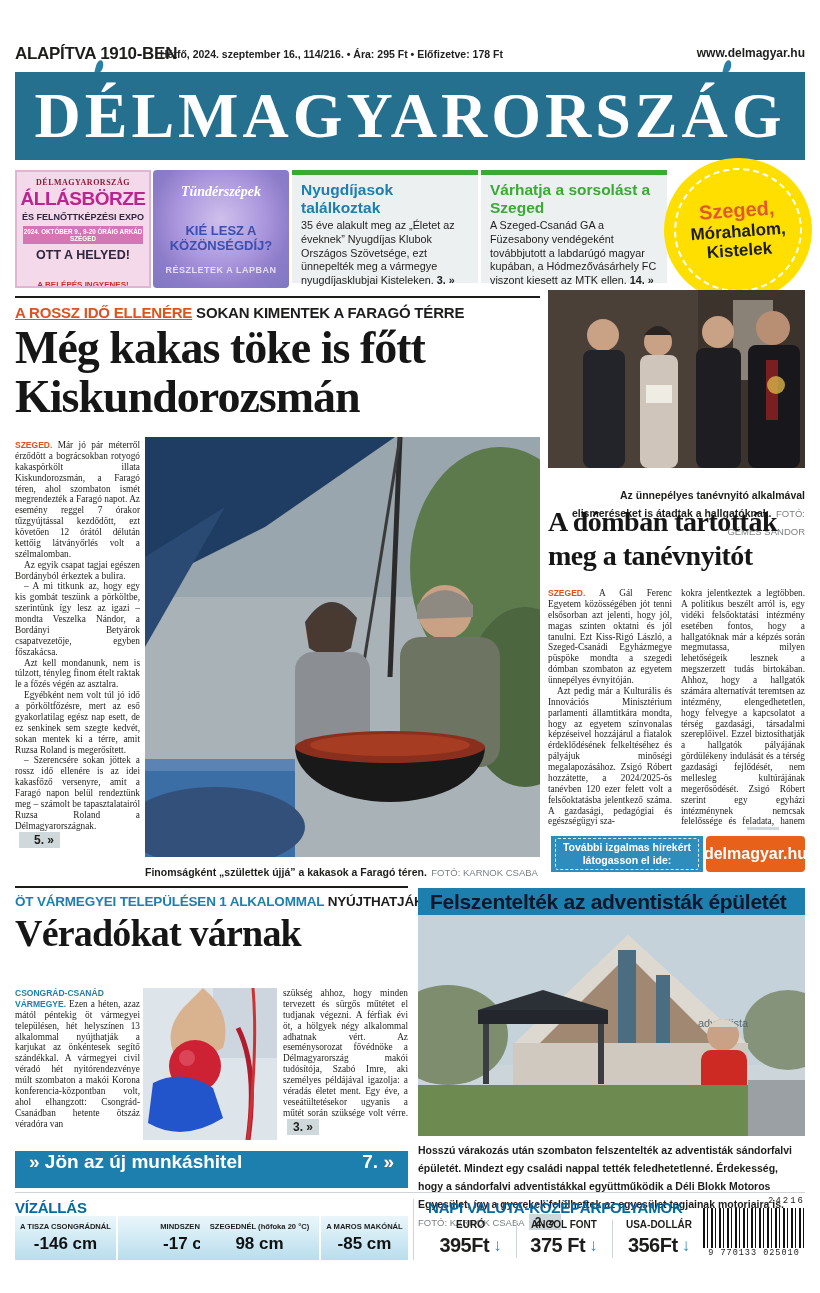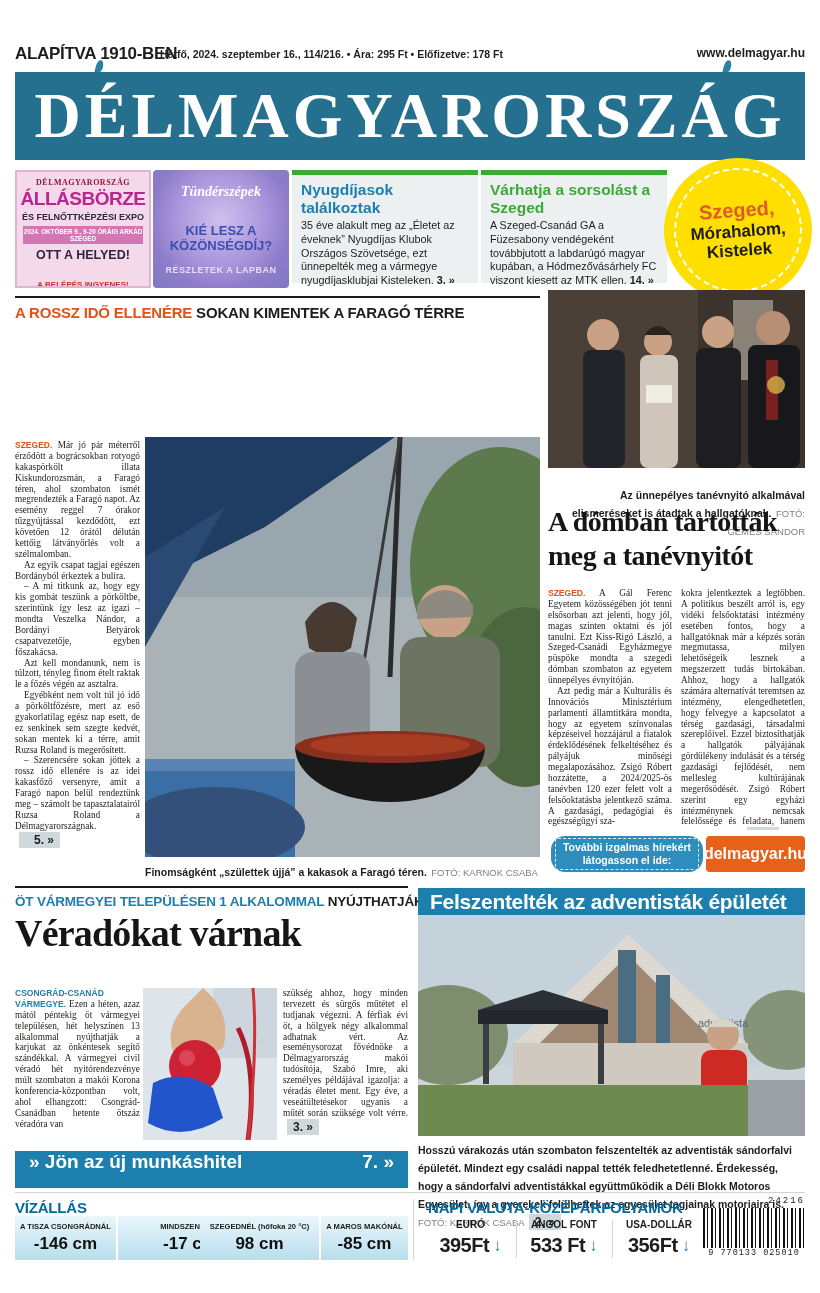--- a/index.html
+++ b/index.html
@@ -38,44 +38,44 @@
           justify-content:center;text-align:center;transform:rotate(-4deg);box-shadow:0 0 0 4px #ffdf00;}
   .circle-inner{border:2px dashed #fff;border-radius:50%;width:88%;height:88%;display:flex;flex-direction:column;
           align-items:center;justify-content:center;}
   .circle-l1{font:800 20px "Liberation Sans",sans-serif;color:#e05a2b;}
   .circle-l2,.circle-l3{font:800 17px "Liberation Sans",sans-serif;color:#1d1d1b;line-height:1.15;}
   
   .rule{background:#1d1d1b;height:2px;}
   .rule-light{background:#cfd4d6;height:1px;}
   
   .kicker{font:800 15px "Liberation Sans",sans-serif;letter-spacing:-0.2px;white-space:nowrap;}
-  .kicker .hl-orange{color:#e2511c;}
+  .kicker .hl-orange{color:#e2511c;text-decoration:underline;}
   .kicker .hl-blue{color:#1d7fae;}
   .headline{font:700 46px "Liberation Serif",serif;line-height:1.06;letter-spacing:-1px;color:#161616;}
   .headline2{font:700 28px "Liberation Serif",serif;line-height:1.2;letter-spacing:-0.5px;color:#161616;}
   .headline3{font:700 38px "Liberation Serif",serif;line-height:1.05;letter-spacing:-0.8px;color:#161616;}
   .bodycol{font:400 9.3px "Liberation Serif",serif;line-height:1.17;text-align:justify;overflow:hidden;}
   .bodycol p{margin:0;}
   .bodycol p.ind{text-indent:9px;}
   .loc-orange{font:700 8.5px "Liberation Sans",sans-serif;color:#e2511c;}
   .loc-blue{font:700 8.5px "Liberation Sans",sans-serif;color:#1d7fae;}
   .pagebadge{display:inline-block;background:#cfd8da;color:#1d1d1b;font:800 12px "Liberation Sans",sans-serif;
              padding:1px 6px;margin-left:4px;}
   .caption{font:700 10.5px "Liberation Sans",sans-serif;line-height:1.3;color:#1d1d1b;}
   .credit{font:400 9.5px "Liberation Sans",sans-serif;color:#7b7f82;}
   
-  .promo-blue{background:#2e8dbd;border-radius:14px;display:flex;align-items:center;justify-content:center;text-align:center;}
+  .promo-blue{background:#2e8dbd;border-radius:0;display:flex;align-items:center;justify-content:center;text-align:center;}
   .promo-blue .inner{border:1.5px dashed rgba(255,255,255,.85);border-radius:3px;width:94%;height:82%;
       display:flex;align-items:center;justify-content:center;font:700 10.5px "Liberation Sans",sans-serif;color:#fff;line-height:1.25;}
   .promo-orange{background:#e8611a;border-radius:4px;display:flex;align-items:center;justify-content:center;
       font:800 16px "Liberation Sans",sans-serif;color:#fff;}
   
   .banner{background:#1d7fae;color:#fff;display:flex;align-items:flex-start;justify-content:space-between;
           padding:0 14px;box-sizing:border-box;font:800 19px "Liberation Sans",sans-serif;}
-  .band{background:#1d7fae;color:#ffffff;display:flex;align-items:center;padding:0 12px;box-sizing:border-box;
+  .band{background:#1d7fae;color:#0f172a;display:flex;align-items:center;padding:0 12px;box-sizing:border-box;
         font:800 21px "Liberation Sans",sans-serif;letter-spacing:-0.3px;}
   
   .bottom-title{font:800 15px "Liberation Sans",sans-serif;color:#0369a1;letter-spacing:-0.2px;}
   .watercell{background:linear-gradient(180deg,#eaf6fb 0%,#cfe9f4 55%,#b9ddeb 100%);display:flex;flex-direction:column;
              align-items:center;justify-content:center;}
   .watercell .wname{font:700 7.6px "Liberation Sans",sans-serif;color:#1d1d1b;}
   .watercell .wval{font:800 17px "Liberation Sans",sans-serif;color:#111;margin-top:3px;}
   .rate{display:flex;flex-direction:column;align-items:center;justify-content:center;}
   .rate .rname{font:700 10px "Liberation Sans",sans-serif;}
   .rate .rrow{display:flex;align-items:center;margin-top:4px;}
@@ -131,20 +131,21 @@
       <div class="circle-l1">Szeged,</div>
       <div class="circle-l2">Mórahalom,</div>
       <div class="circle-l3">Kistelek</div>
     </div>
   </div>
 
   <div class="abs rule" style="left:15px;top:296px;width:525px;"></div>
   <div class="abs kicker" style="left:15px;top:304px;width:525px;">
     <span class="hl-orange">A ROSSZ IDŐ ELLENÉRE</span><span> SOKAN KIMENTEK A FARAGÓ TÉRRE</span>
   </div>
+  <div class="abs headline" style="left:15px;top:324px;width:530px;height:104px;">Még kakas töke is főtt Kiskundorozsmán</div>
 
   <div class="abs bodycol" style="left:15px;top:440px;width:125px;height:450px;">
     <p><span class="loc-orange">SZEGED.</span> <span>Már jó pár méterről érződött a bográcsokban rotyogó kakaspörkölt illata Kiskundorozsmán, a Faragó téren, ahol szombaton ismét megrendezték a Faragó napot. Az esemény reggel 7 órakor tűzgyújtással kezdődött, ezt követően 12 órától délután kettőig látványőrlés volt a szélmalomban.</span></p>
     <p class="ind">Az egyik csapat tagjai egészen Bordányból érkeztek a bulira.</p>
     <p class="ind">– A mi titkunk az, hogy egy kis gombát teszünk a pörköltbe, szerintünk így lesz az igazi – mondta Veszelka Nándor, a Bordányi Betyárok csapatvezetője, egyben főszakácsa.</p>
     <p class="ind">Azt kell mondanunk, nem is túlzott, tényleg finom ételt raktak le a főzés végén az asztalra.</p>
     <p class="ind">Egyébként nem volt túl jó idő a pörköltfőzésre, mert az eső gyakorlatilag egész nap esett, de ez senkinek sem szegte kedvét, sokan mentek ki a térre, amit Ruzsa Roland is megerősített.</p>
     <p class="ind"><span>– Szerencsére sokan jöttek a rossz idő ellenére is az idei kakasfőző versenyre, amit a Faragó napon belül rendeztünk meg – számolt be tapasztalatairól Ruzsa Roland a Délmagyarországnak.</span><span class="pagebadge">5. »</span></p>
   </div>
 
@@ -297,21 +298,21 @@
     <div class="rname">EURÓ</div>
     <div class="rrow">
         <span class="rval">395Ft</span>
         <span class="rarrow">↓</span>
       </div>
   </div>
   <div class="abs vsep" style="left:516px;top:1220px;height:38px;"></div>
   <div class="abs rate" style="left:519px;top:1216px;width:90px;height:44px;">
     <div class="rname">ANGOL FONT</div>
     <div class="rrow">
-        <span class="rval">533 Ft</span>
+        <span class="rval">375 Ft</span>
         <span class="rarrow">↓</span>
       </div>
   </div>
   <div class="abs vsep" style="left:612px;top:1220px;height:38px;"></div>
   <div class="abs rate" style="left:615px;top:1216px;width:88px;height:44px;">
     <div class="rname">USA-DOLLÁR</div>
     <div class="rrow">
         <span class="rval">356Ft</span>
         <span class="rarrow">↓</span>
       </div>

